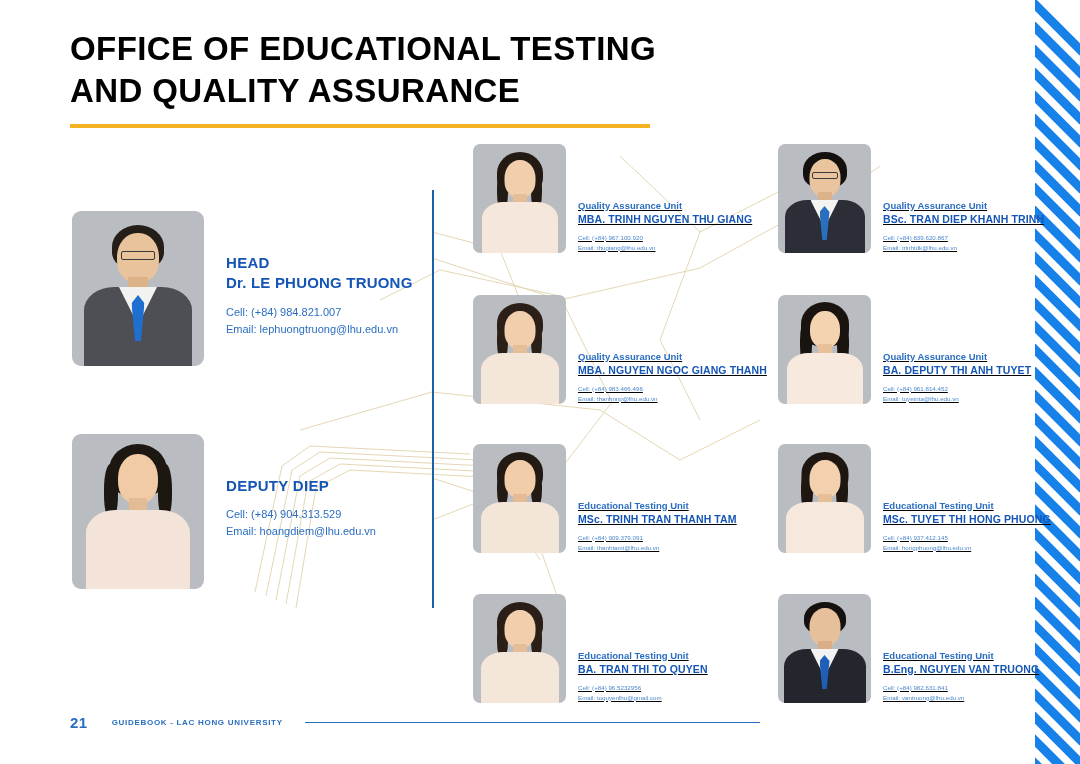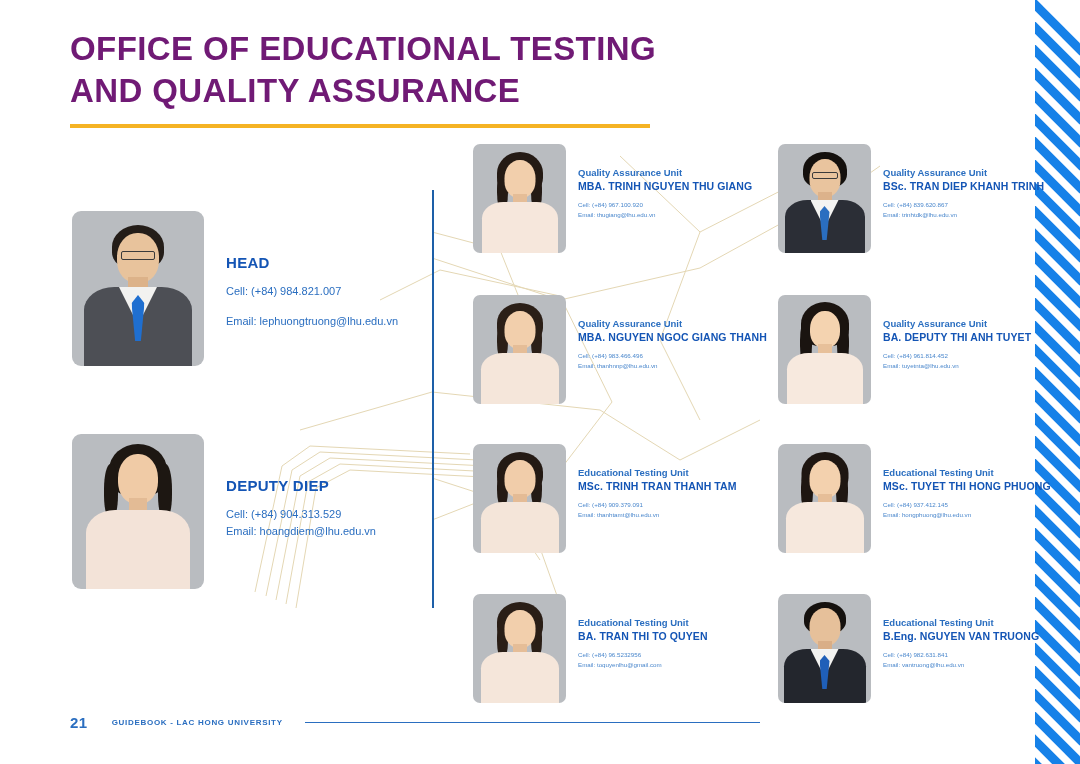--- a/index.html
+++ b/index.html
@@ -35,21 +35,21 @@
   
   .title-block {
     position: absolute;
     left: 70px;
     top: 28px;
     width: 640px;
   }
   .title-line {
     font-size: 33px;
     font-weight: bold;
-    color: #701a75;
+    color: #000000;
     letter-spacing: 0.4px;
     line-height: 1.28;
     text-transform: uppercase;
     font-stretch: condensed;
   }
   .title-rule {
     margin-top: 12px;
     width: 580px;
     height: 4px;
     background: #f5b324;
@@ -111,21 +111,22 @@
     font-size: 11px;
     color: #2a6ec0;
     line-height: 1.55;
     white-space: nowrap;
   }
 
   
   .staff {
     position: absolute;
     display: flex;
-    align-items: flex-start;
+    align-items: flex-end;
+    text-decoration: underline;
   }
   .staff-photo {
     width: 93px;
     height: 109px;
     border-radius: 7px;
     overflow: hidden;
     position: relative;
     flex: 0 0 auto;
   }
   .staff-info {
@@ -287,22 +288,23 @@
       <div class="p-head" style="top:22px;  width:42px; height:50px; background:#e8c39c;"></div>
       <div class="p-glasses" style="top:40px; width:34px; height:9px;"></div>
       <div class="p-neck" style="top:66px;  width:20px; height:14px; background:#dcb289;"></div>
       <div class="p-body" style="top:76px;  width:108px; height:82px; background:#4d4f55;"></div>
       <div class="p-shirt" style="top:76px;  width:38px;  height:38px; background:#f2f2f0;"></div>
       <div class="p-tie" style="top:84px;  width:13px;  height:46px; background:#1f6fd0;"></div>
     </div>
   </div>
   <div class="leader-info">
     <div class="leader-role">HEAD</div>
+    <div class="leader-name">Dr. LE PHUONG TRUONG</div>
     <div class="leader-contact">Cell: (+84) 984.821.007</div>
-    <div class="leader-contact" style="margin-top:13px">Email: lephuongtruong@lhu.edu.vn</div>
+    <div class="leader-contact" style="margin-top:0">Email: lephuongtruong@lhu.edu.vn</div>
   </div>
 </div>
 
 <div class="leader" style="left:72px; top:434px;">
   <div class="leader-photo">
     <div class="portrait">
       <div class="p-hair" style="top:10px; width:58px; height:52px; background:#1d1712;"></div>
       <div class="p-hair-side-l" style="left:32px; top:30px; width:14px; height:56px; background:#1d1712;"></div>
       <div class="p-hair-side-r" style="left:86px; top:30px; width:14px; height:56px; background:#1d1712;"></div>
       <div class="p-head" style="top:20px; width:40px; height:50px; background:#f0cba6;"></div>

